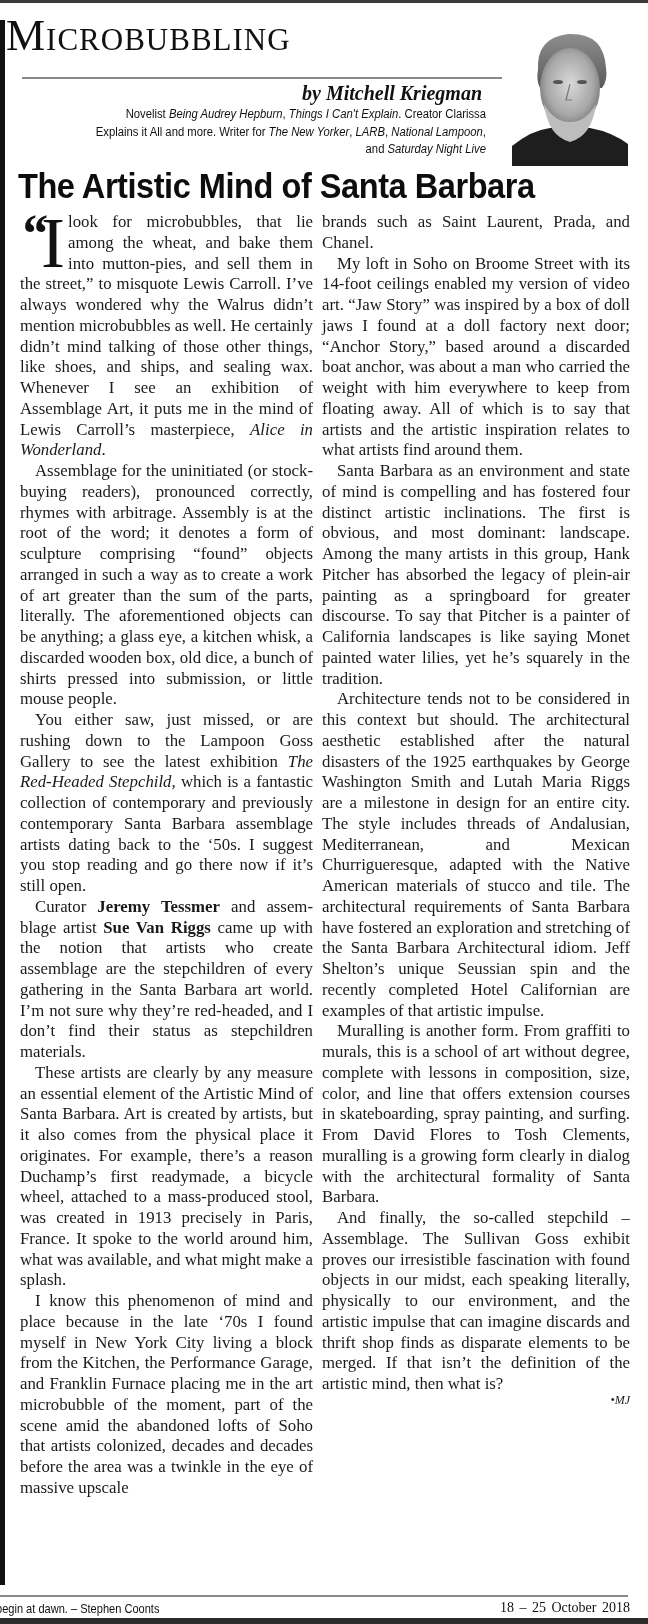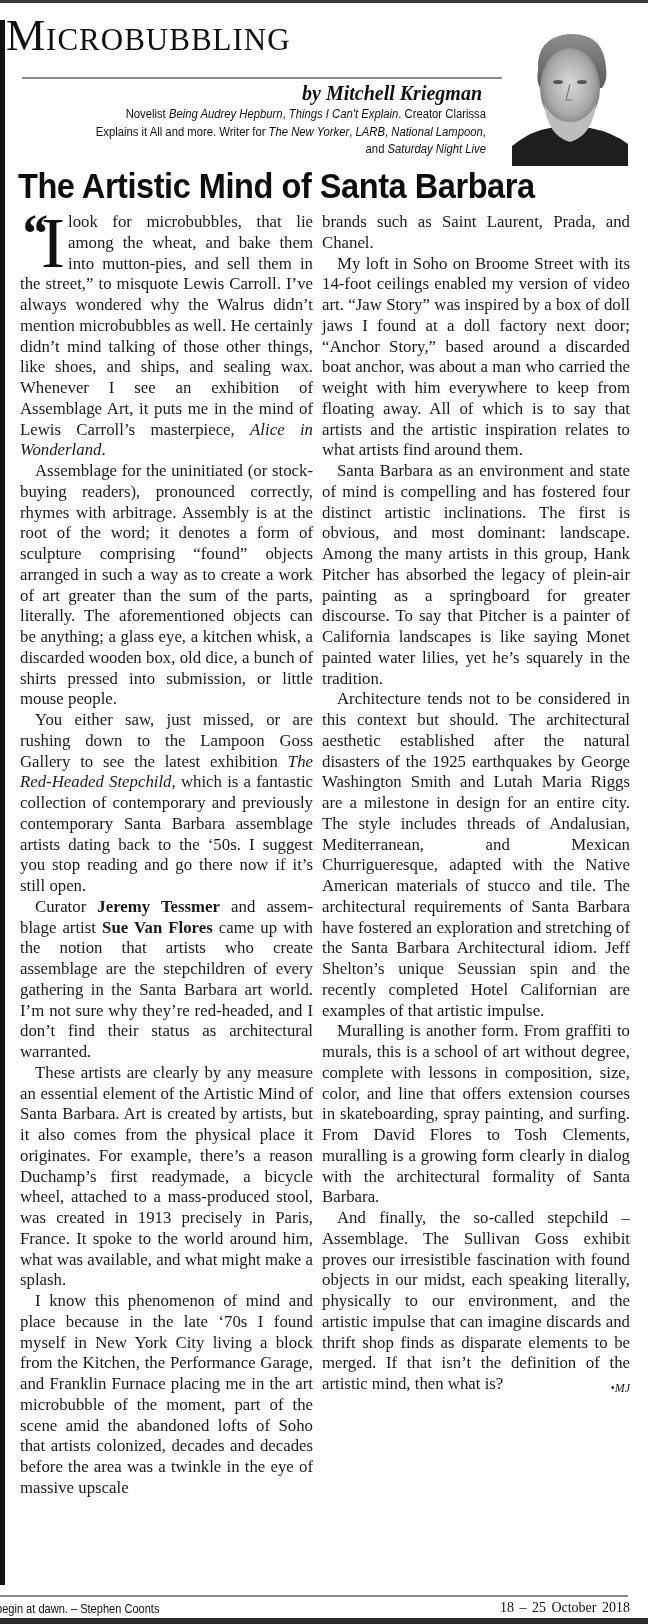--- a/index.html
+++ b/index.html
@@ -14,21 +14,21 @@
   .photo { position:absolute; left:512px; top:18px; width:116px; height:148px; background:#fff; overflow:hidden; }
   .headline { position:absolute; left:18px; top:166px; font-family:"Liberation Sans","DejaVu Sans",sans-serif; font-weight:bold; font-size:35px; color:#0d0d0d; letter-spacing:-0.5px; white-space:nowrap; transform:scaleX(0.93); transform-origin:left top; line-height:40px; }
   .col { position:absolute; top:212px; font-family:"Liberation Serif","DejaVu Serif",serif; font-size:16.8px; line-height:20.75px; color:#1a1a1a; text-align:justify; hyphens:manual; }
   .col1 { left:20px; width:293px; }
   .col2 { left:322px; width:308px; }
   .col p { margin:0; text-indent:15px; }
   .col p.first { text-indent:0; }
   .col p.cont { text-indent:0; }
   .dropquote { float:left; font-family:"Liberation Serif","DejaVu Serif",serif; font-style:italic; font-weight:bold; font-size:54px; line-height:40px; margin-top:2px; margin-right:0px; color:#111; letter-spacing:-6px; }
   .dropcap { float:left; font-family:"Liberation Serif","DejaVu Serif",serif; font-size:72px; line-height:58px; margin-top:2px; margin-right:3px; color:#111; }
-  .sig { float:right; font-style:italic; font-size:12px; margin-top:4px;font-family:Liberation Serif, serif; }
+  .sig { float:right; font-style:italic; font-size:12px; margin-top:16px;font-family:Liberation Serif, serif; }
   .rule-bottom { position:absolute; left:0; top:1595px; width:628px; height:2px; background:#888; }
   .footer-left { position:absolute; left:-4px; top:1601px; font-family:"Liberation Sans","DejaVu Sans",sans-serif; font-size:13px; color:#111; transform:scaleX(0.85); transform-origin:left top; white-space:nowrap; }
   .footer-right { position:absolute; right:18px; top:1600px; font-family:"Liberation Serif","DejaVu Serif",serif; font-size:14px; color:#111; white-space:nowrap; word-spacing:2px; }
   .bottombar { position:absolute; left:0; top:1618px; width:648px; height:6px; background:#2b2b2b; }
 </style>
 </head>
 <body>
 
 <div class="topbar"></div>
 <div class="leftbar"></div>
@@ -63,21 +63,21 @@
     <path d="M58 66 L54 82 L60 82" stroke="#777" stroke-width="1.2" fill="none"></path>
   </svg>
 </div>
 
 <div class="headline">The Artistic Mind of Santa Barbara</div>
 
 <div class="col col1">
   <p class="first"><span class="dropquote">“</span><span class="dropcap">I</span><span> look for microbubbles, that lie among the wheat, and bake them into mutton-pies, and sell them in the street,” to misquote Lewis Carroll. I’ve always wondered why the Walrus didn’t mention micro­bubbles as well. He certainly didn’t mind talking of those other things, like shoes, and ships, and sealing wax. Whenever I see an exhibition of Assemblage Art, it puts me in the mind of Lewis Carroll’s masterpiece, </span><i>Alice in Wonderland</i><span>.</span></p>
   <p>Assemblage for the uninitiated (or stock-buying readers), pronounced correctly, rhymes with arbitrage. Assembly is at the root of the word; it denotes a form of sculpture compris­ing “found” objects arranged in such a way as to create a work of art greater than the sum of the parts, literally. The aforementioned objects can be anything; a glass eye, a kitchen whisk, a discarded wooden box, old dice, a bunch of shirts pressed into submis­sion, or little mouse people.</p>
   <p><span>You either saw, just missed, or are rushing down to the Lampoon Goss Gallery to see the latest exhibition </span><i>The Red-Headed Stepchild,</i><span> which is a fantas­tic collection of contemporary and pre­viously contemporary Santa Barbara assemblage artists dating back to the ‘50s. I suggest you stop reading and go there now if it’s still open.</span></p>
-  <p><span>Curator </span><b>Jeremy Tessmer</b><span> and assem­blage artist </span><b>Sue Van Flores</b><span> came up with the notion that artists who cre­ate assemblage are the stepchildren of every gathering in the Santa Barbara art world. I’m not sure why they’re red-headed, and I don’t find their sta­tus as architectural warranted.</span></p>
+  <p><span>Curator </span><b>Jeremy Tessmer</b><span> and assem­blage artist </span><b>Sue Van Riggs</b><span> came up with the notion that artists who cre­ate assemblage are the stepchildren of every gathering in the Santa Barbara art world. I’m not sure why they’re red-headed, and I don’t find their sta­tus as stepchildren materials.</span></p>
   <p>These artists are clearly by any mea­sure an essential element of the Artistic Mind of Santa Barbara. Art is created by artists, but it also comes from the physical place it originates. For exam­ple, there’s a reason Duchamp’s first readymade, a bicycle wheel, attached to a mass-produced stool, was created in 1913 precisely in Paris, France. It spoke to the world around him, what was available, and what might make a splash.</p>
   <p>I know this phenomenon of mind and place because in the late ‘70s I found myself in New York City living a block from the Kitchen, the Performance Garage, and Franklin Furnace placing me in the art micro­bubble of the moment, part of the scene amid the abandoned lofts of Soho that artists colonized, decades and decades before the area was a twinkle in the eye of massive upscale</p>
 </div>
 
 <div class="col col2">
   <p class="cont">brands such as Saint Laurent, Prada, and Chanel.</p>
   <p>My loft in Soho on Broome Street with its 14-foot ceilings enabled my version of video art. “Jaw Story” was inspired by a box of doll jaws I found at a doll factory next door; “Anchor Story,” based around a discarded boat anchor, was about a man who carried the weight with him everywhere to keep from floating away. All of which is to say that artists and the artistic inspiration relates to what artists find around them.</p>
   <p>Santa Barbara as an environment and state of mind is compelling and has fostered four distinct artistic inclinations. The first is obvious, and most dominant: landscape. Among the many artists in this group, Hank Pitcher has absorbed the legacy of plein-air painting as a springboard for greater discourse. To say that Pitcher is a painter of California land­scapes is like saying Monet painted water lilies, yet he’s squarely in the tradition.</p>
   <p>Architecture tends not to be con­sidered in this context but should. The architectural aesthetic established after the natural disasters of the 1925 earthquakes by George Washington Smith and Lutah Maria Riggs are a milestone in design for an entire city. The style includes threads of Andalusian, Mediterranean, and Mexican Churrigueresque, adapted with the Native American materials of stucco and tile. The architectural requirements of Santa Barbara have fostered an exploration and stretch­ing of the Santa Barbara Architectural idiom. Jeff Shelton’s unique Seussian spin and the recently completed Hotel Californian are examples of that artis­tic impulse.</p>
   <p>Muralling is another form. From graffiti to murals, this is a school of art without degree, complete with lessons in composition, size, color, and line that offers extension courses in skate­boarding, spray painting, and surfing. From David Flores to Tosh Clements, muralling is a growing form clearly in dialog with the architectural formality of Santa Barbara.</p>

